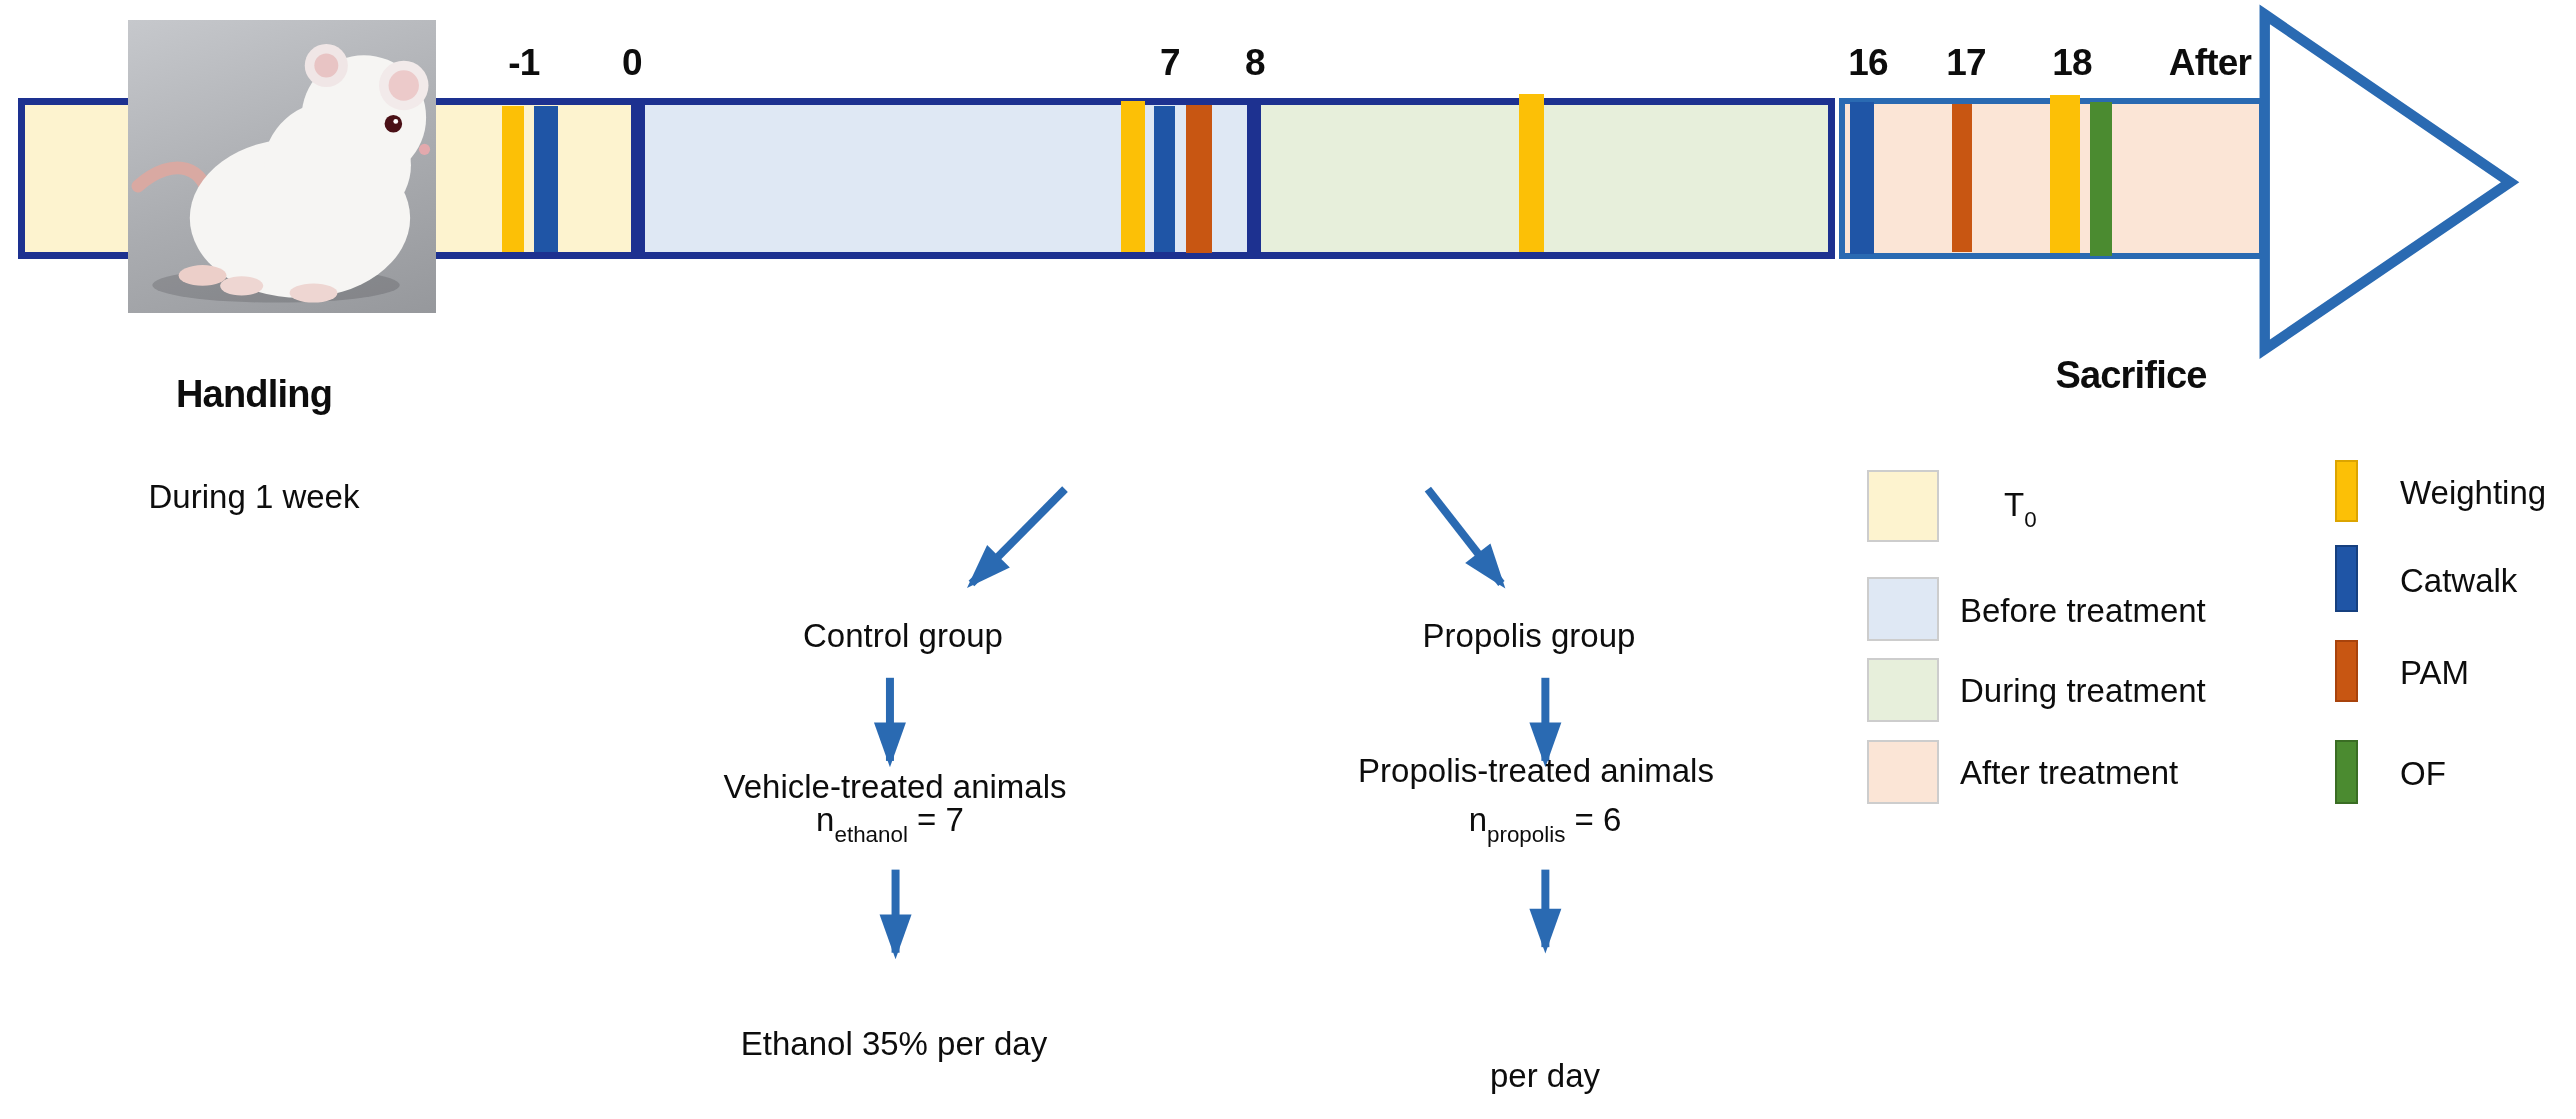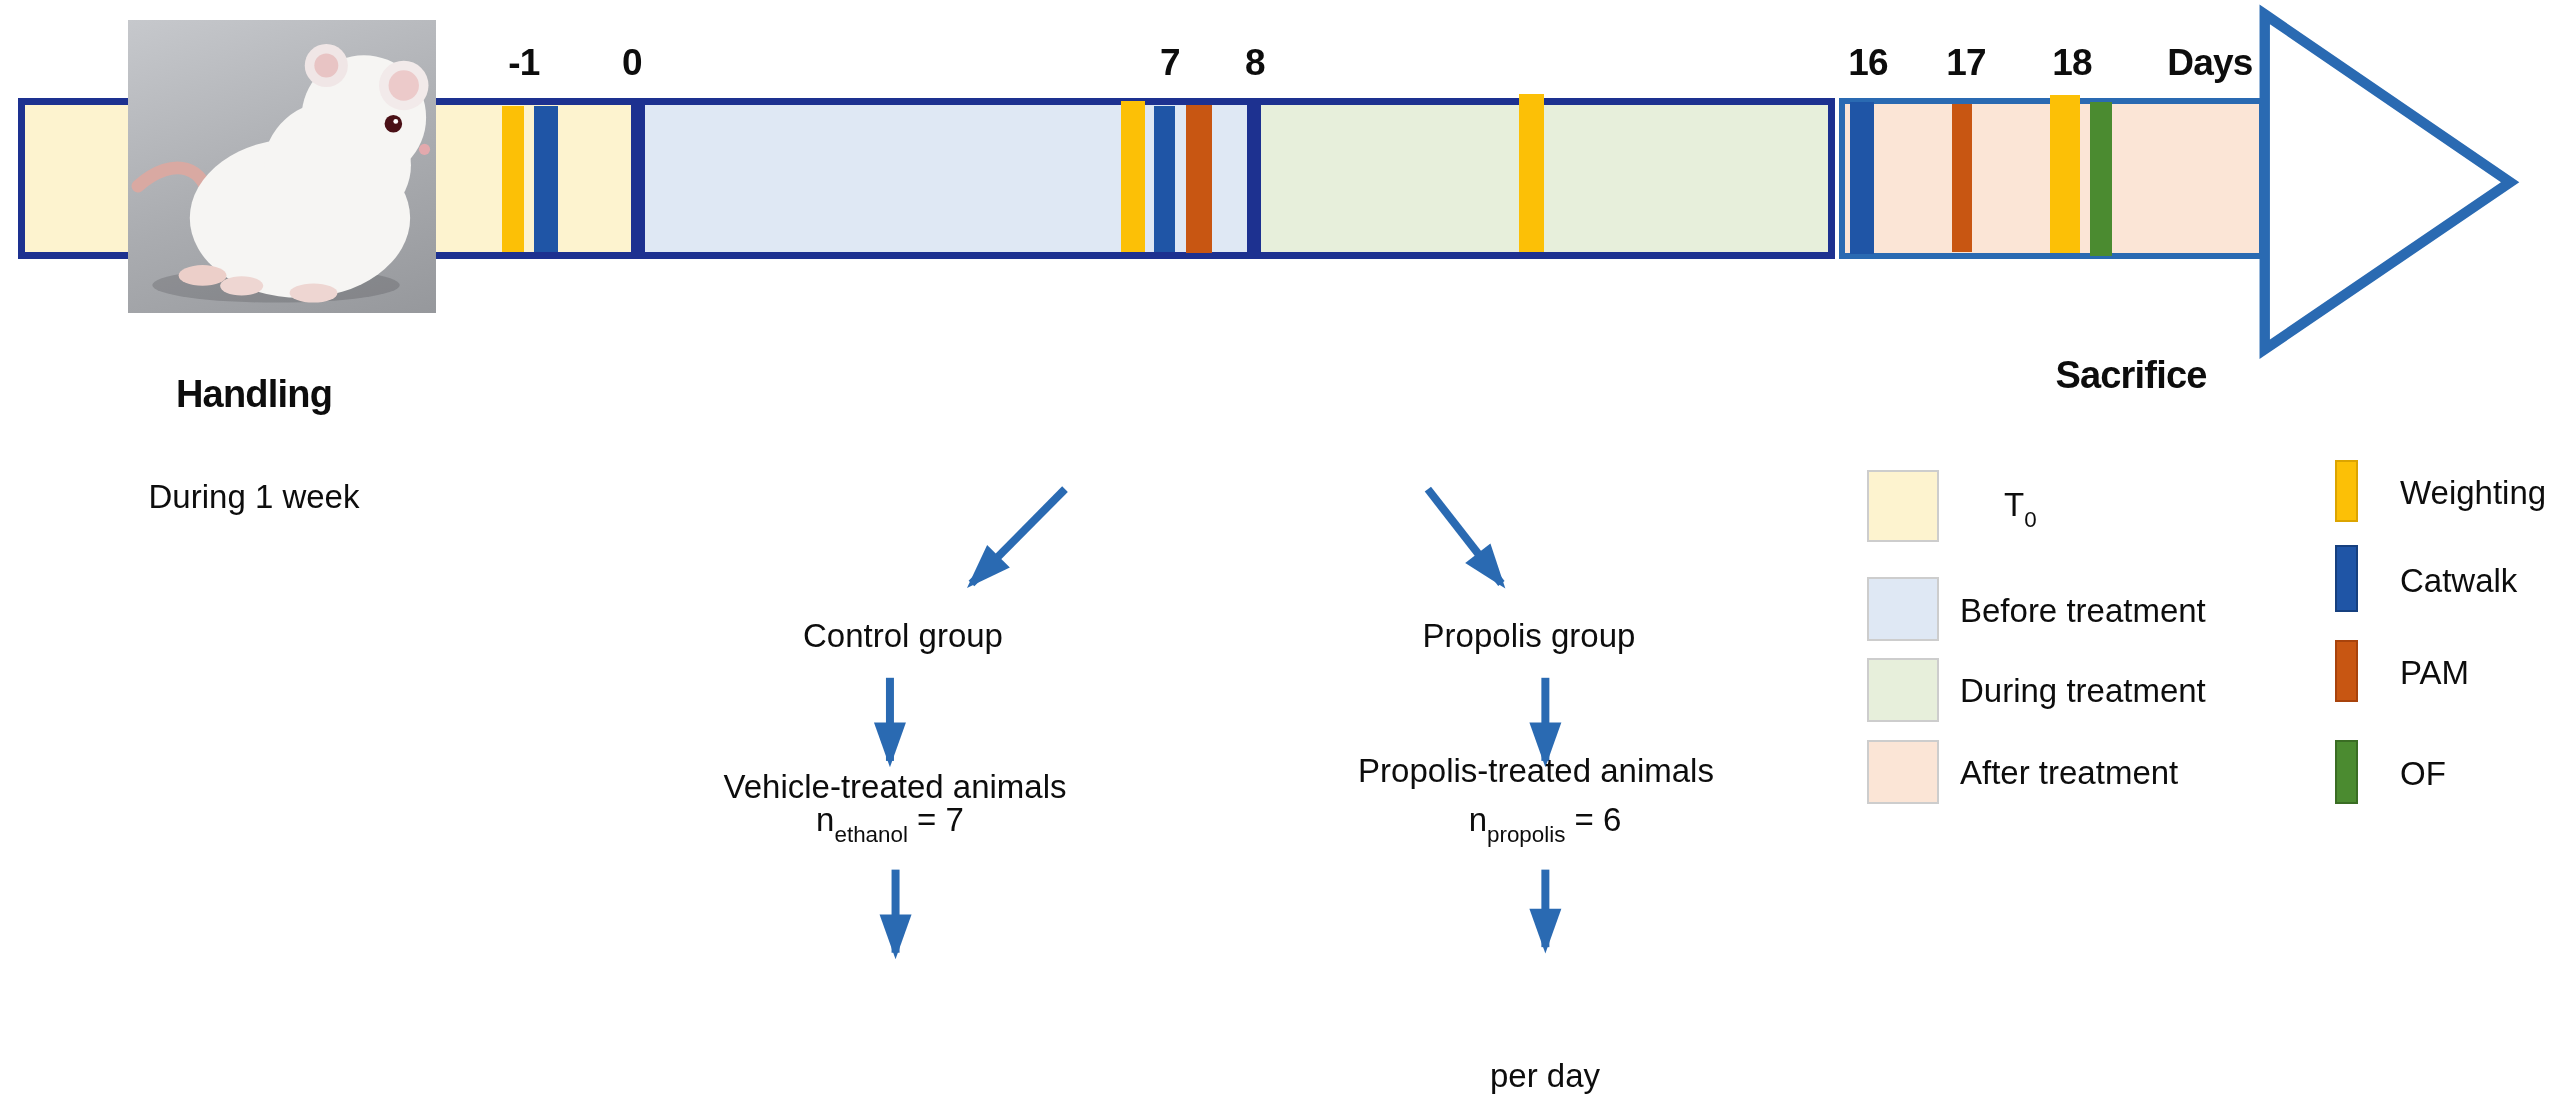--- a/index.html
+++ b/index.html
@@ -73,21 +73,21 @@
   <div class="marker mk-weighting" style="left:2050px;top:95px;width:30px;height:158px;"></div>
   <div class="marker mk-of" style="left:2090px;top:102px;width:22.4px;height:154px;"></div>
 
   <div class="daylbl" style="left:524px;">-1</div>
   <div class="daylbl" style="left:632px;">0</div>
   <div class="daylbl" style="left:1170px;">7</div>
   <div class="daylbl" style="left:1255px;">8</div>
   <div class="daylbl" style="left:1868px;">16</div>
   <div class="daylbl" style="left:1966px;">17</div>
   <div class="daylbl" style="left:2072px;">18</div>
-  <div class="daylbl" style="left:2210px;">Days</div>
+  <div class="daylbl" style="left:2210px;">After</div>
 
   <div class="photo">
     <svg width="308" height="293" viewBox="0 0 385 367">
       <ellipse cx="185" cy="332" rx="155" ry="22" fill="rgba(55,55,60,0.22)"></ellipse>
       <path d="M 12 208 C 58 168, 98 184, 102 230 C 106 270, 142 283, 170 266" stroke="#d9a9a2" stroke-width="16" fill="none" stroke-linecap="round"></path>
       <ellipse cx="215" cy="248" rx="138" ry="100" fill="#f6f5f3"></ellipse>
       <ellipse cx="262" cy="182" rx="92" ry="82" fill="#f6f5f3"></ellipse>
       <circle cx="295" cy="122" r="78" fill="#f6f5f3"></circle>
       <circle cx="248" cy="57" r="27" fill="#f0e6e6"></circle>
       <circle cx="248" cy="57" r="15" fill="#e8c4c4"></circle>
@@ -126,20 +126,21 @@
 
 
   <div class="caption" style="left:2131px;top:350px;">Sacrifice</div>
 
   <div class="plain" style="left:903px;top:617px;">Control group</div>
   <div class="plain" style="left:895px;top:752px;margin-top:16px;">Vehicle-treated animals</div>
   <div class="plain" style="left:890px;top:801px;">
     <span>n</span><sub class="subsm">ethanol</sub>
     <span>= 7</span>
   </div>
+  <div class="plain" style="left:894px;top:1025px;">Ethanol 35% per day</div>
 
   <div class="plain" style="left:1529px;top:617px;">Propolis group</div>
   <div class="plain" style="left:1536px;top:752px;">Propolis-treated animals</div>
   <div class="plain" style="left:1545px;top:801px;">
     <span>n</span><sub class="subsm">propolis</sub>
     <span>= 6</span>
   </div>
   <div class="plain" style="left:1545px;top:1057px;">per day</div>
 
   <div class="lg-square" style="top:470px;height:72px;background:#fdf3cf;"></div>

